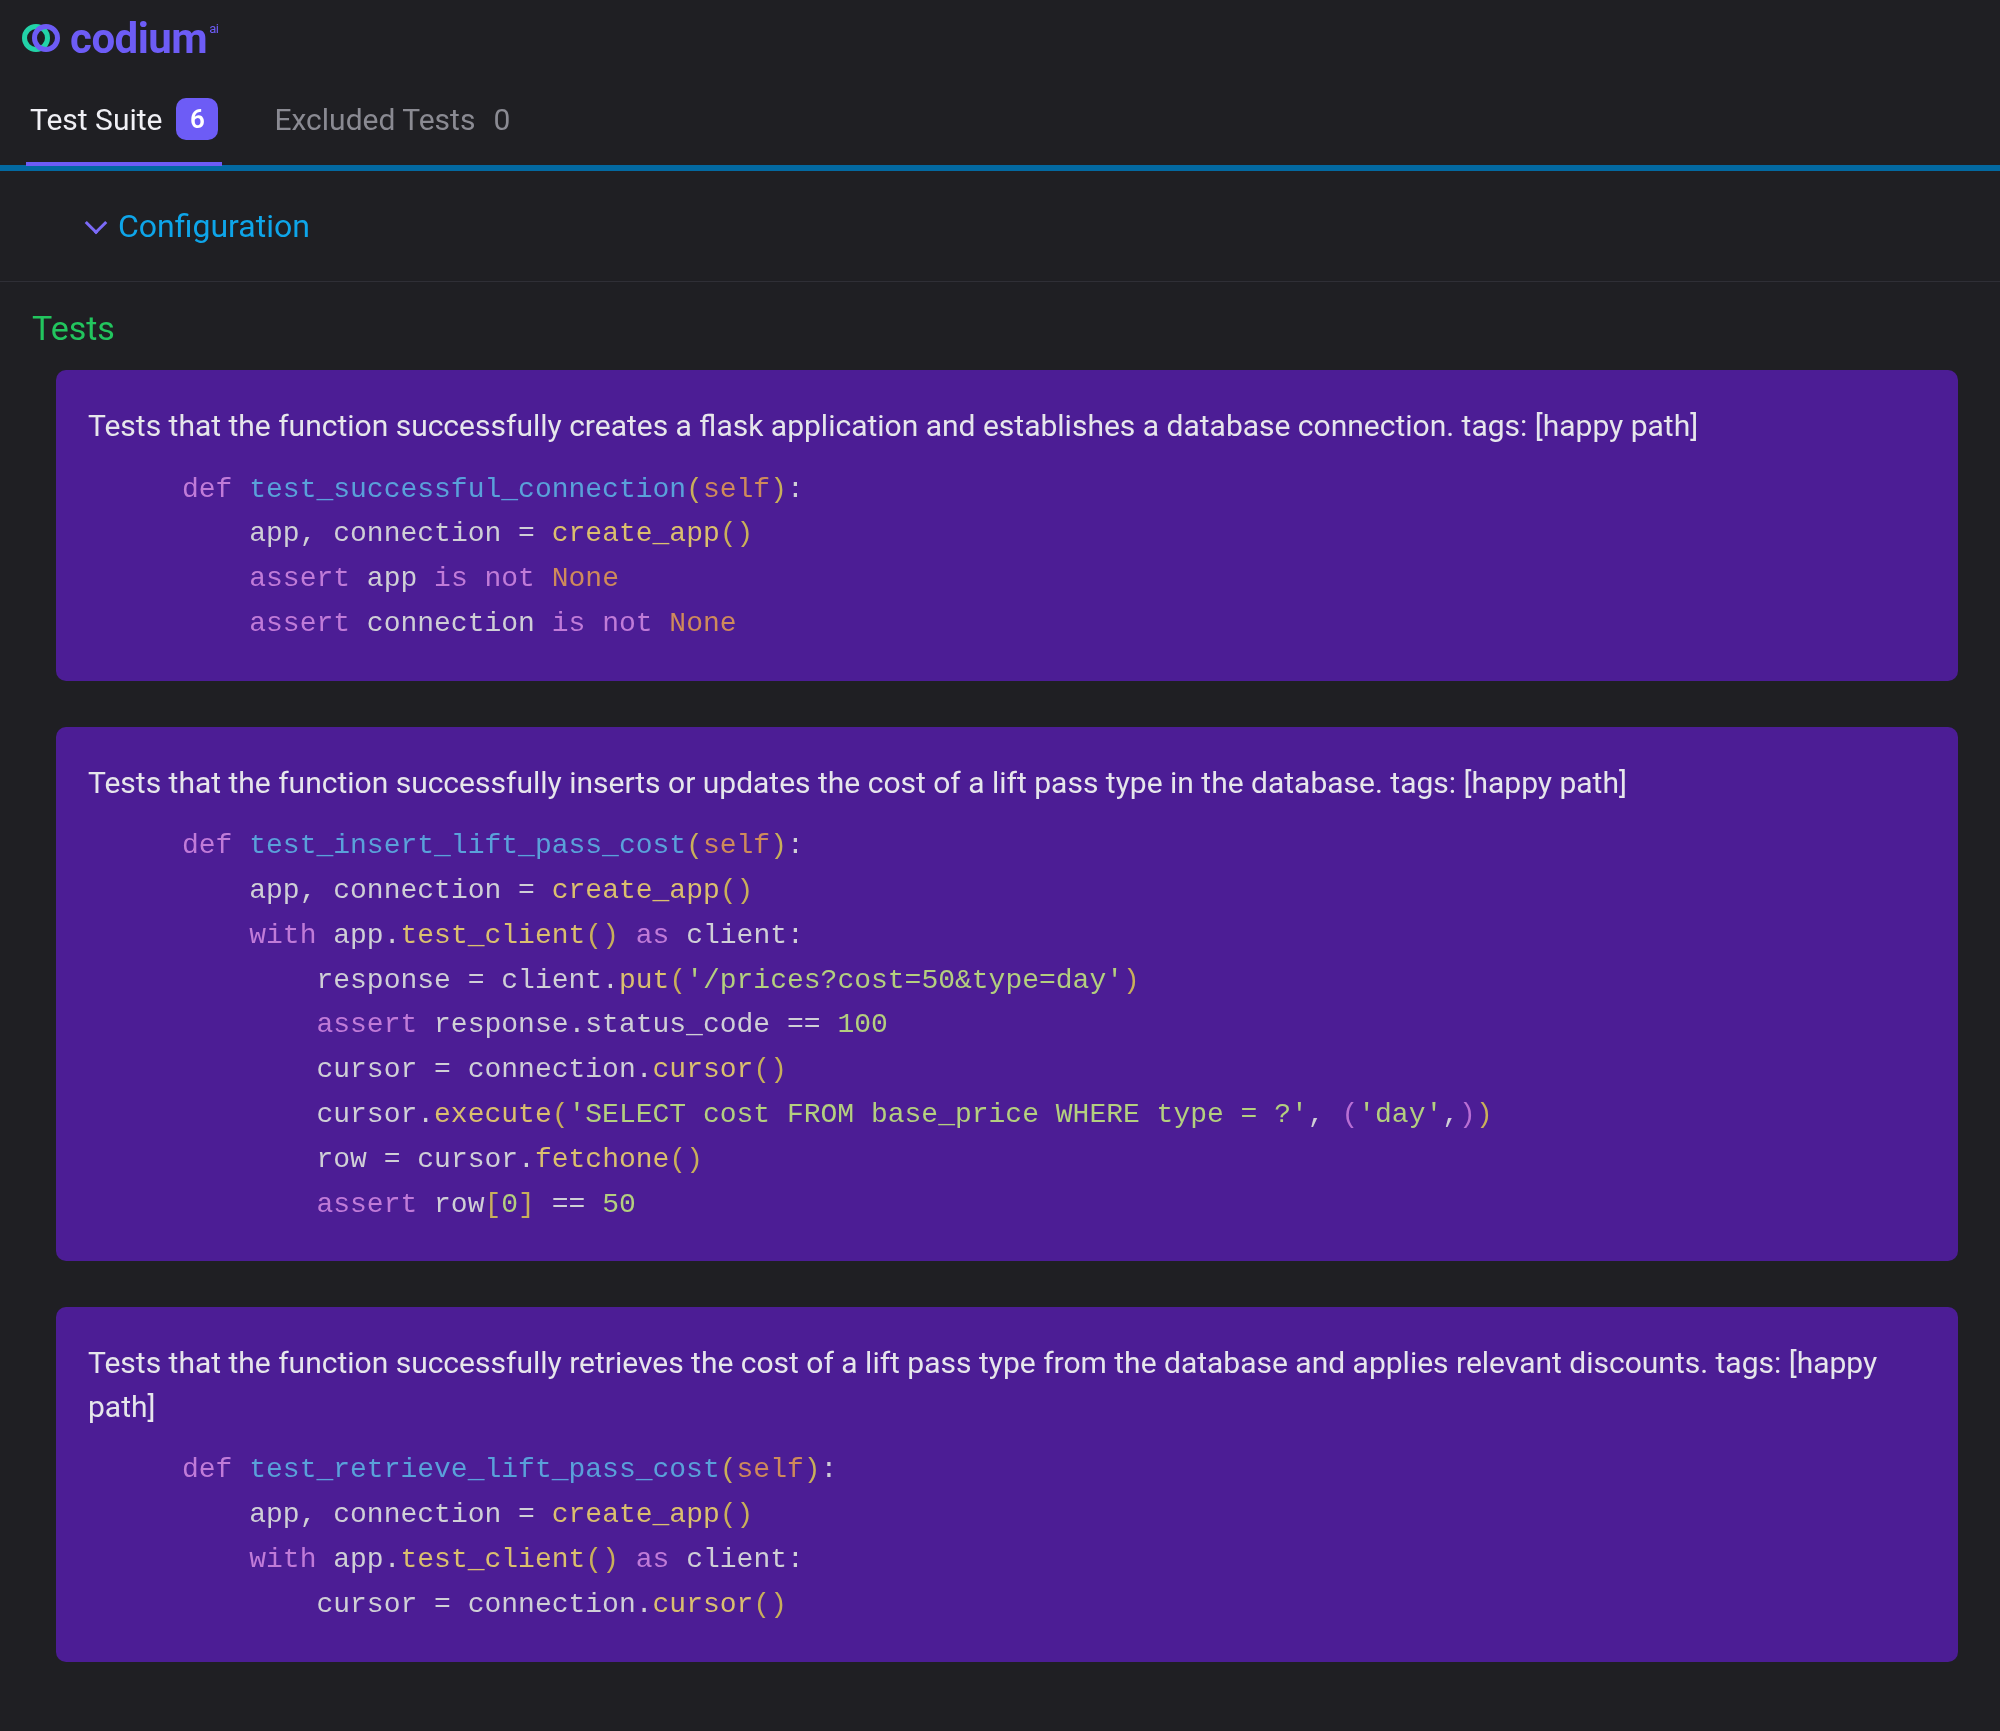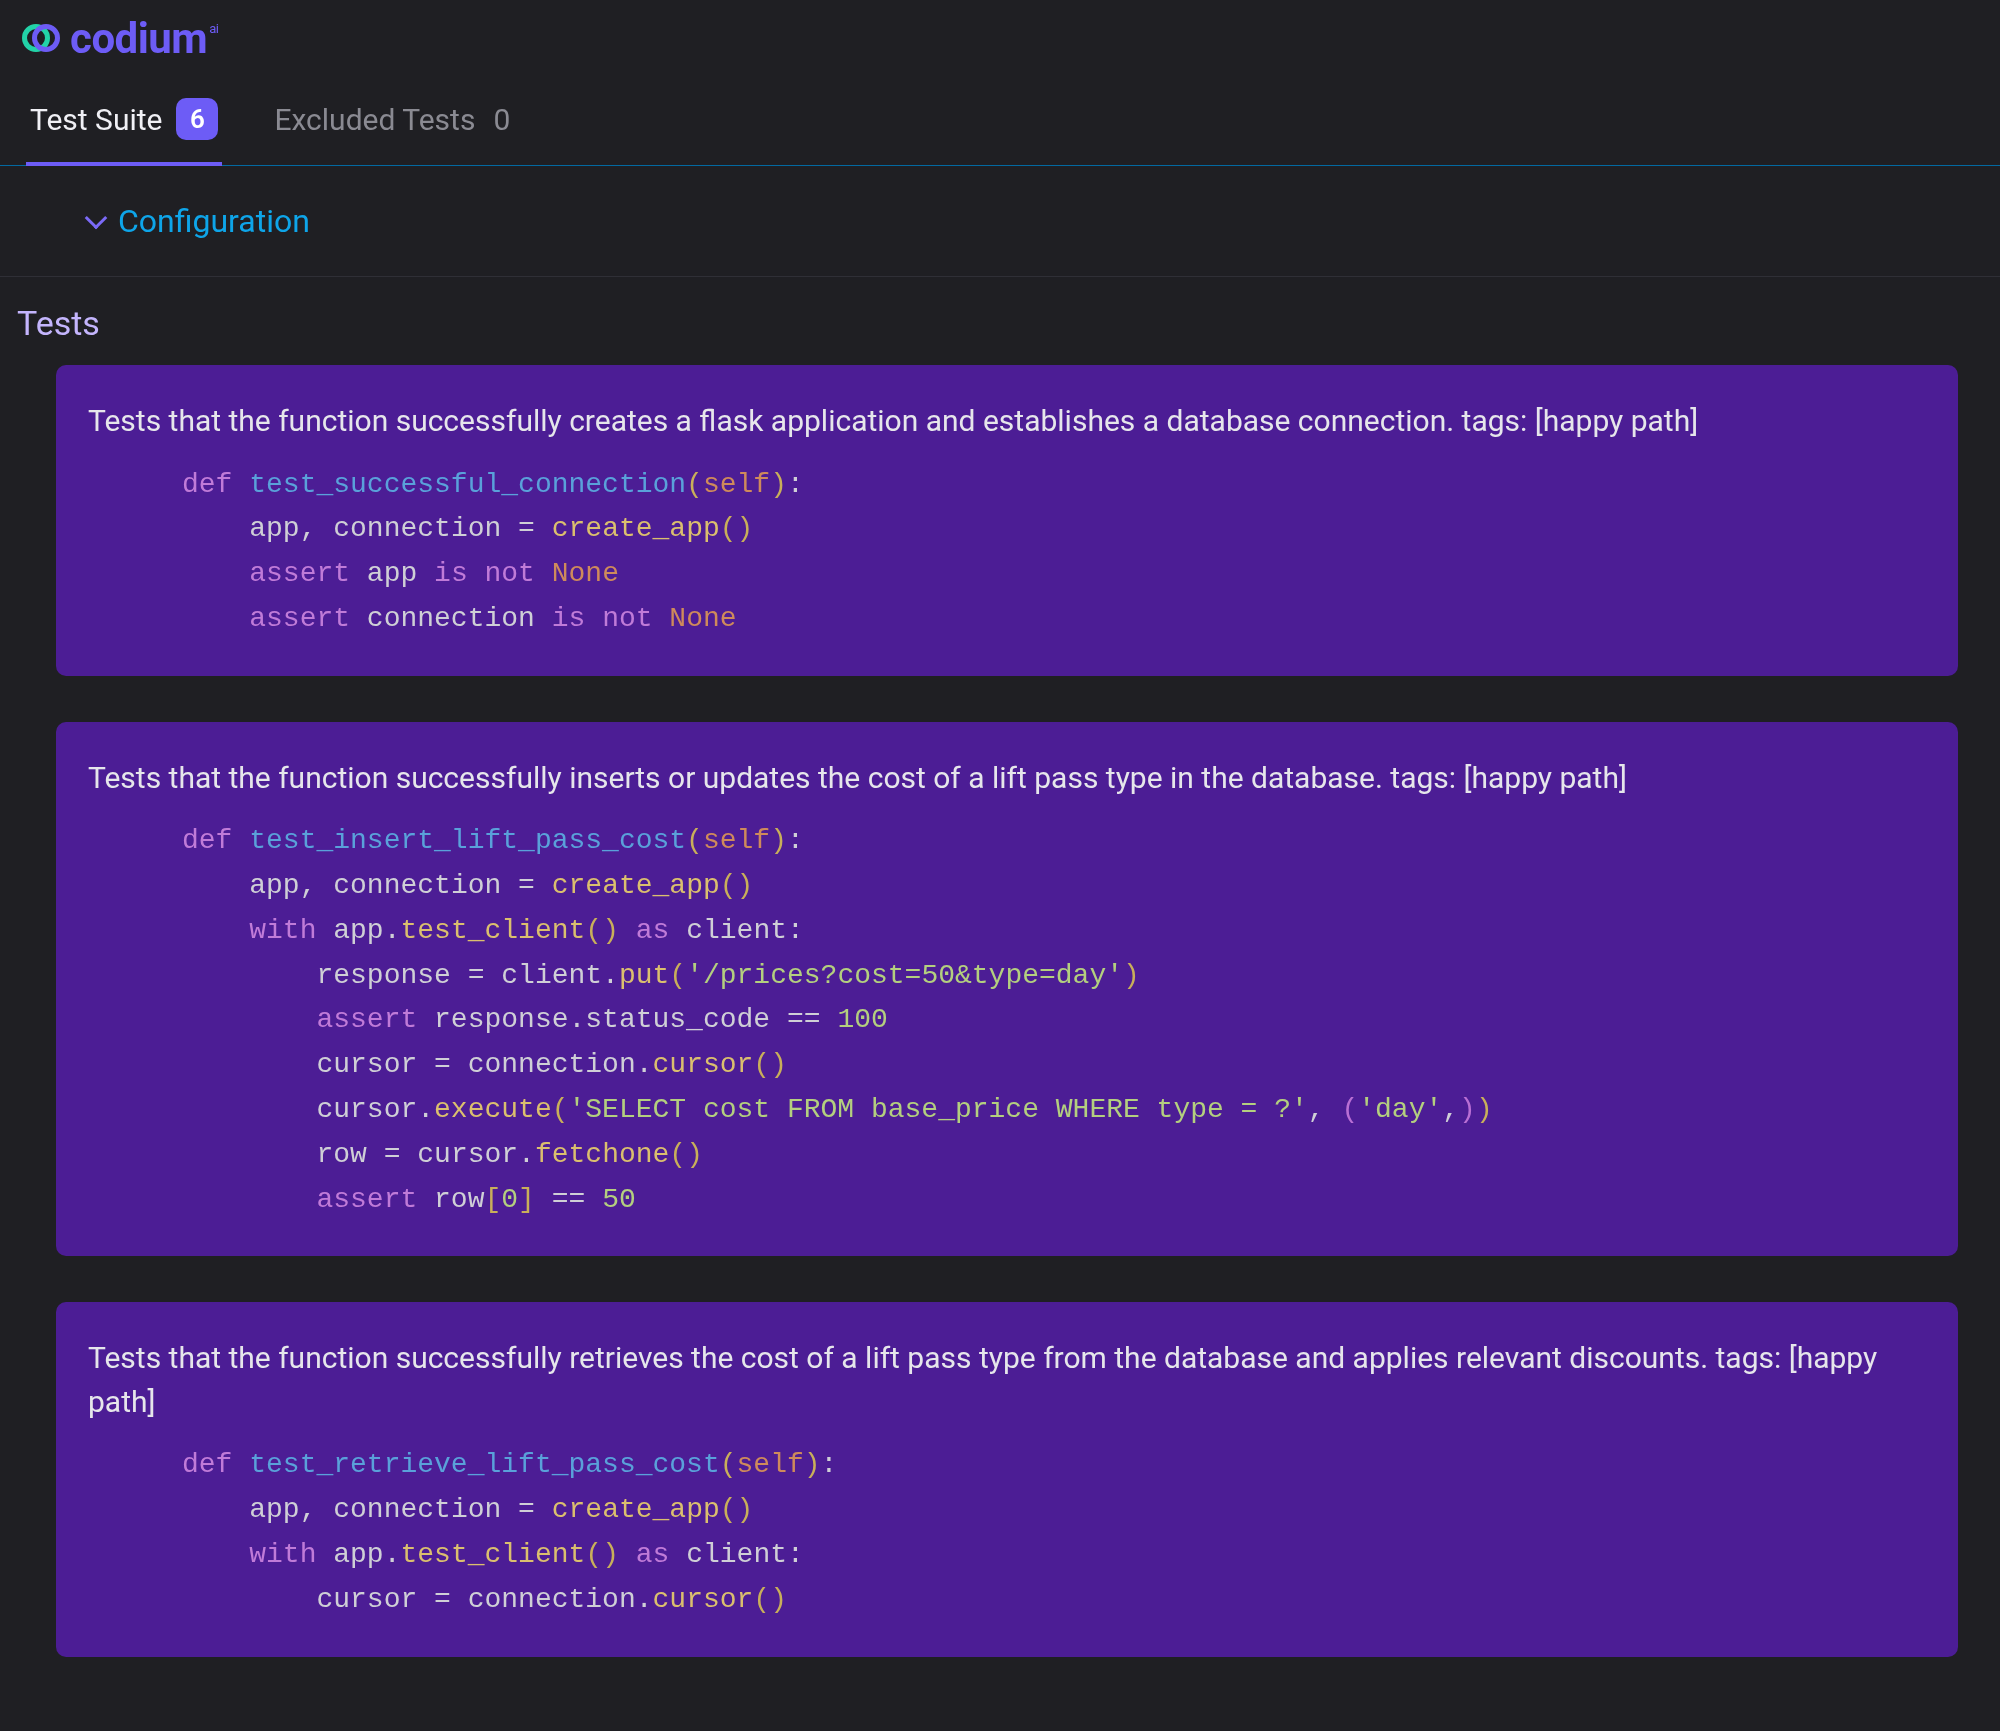--- a/index.html
+++ b/index.html
@@ -51,21 +51,21 @@
     top: -20px;
     left: 2px;
   }
 
   
   .tabs {
     display: flex;
     align-items: center;
     gap: 48px;
     padding: 18px 26px 0 26px;
-    border-bottom: 1px solid #0369a1;
+    border-bottom: 6px solid #0369a1;
   }
   .tab {
     display: flex;
     align-items: center;
     gap: 14px;
     font-size: 30px;
     padding: 12px 4px 22px 4px;
     cursor: pointer;
     color: #8a8a92;
     border-bottom: 4px solid transparent;
@@ -111,22 +111,22 @@
     width: 16px;
     height: 16px;
     border-left: 3px solid #7b6af7;
     border-bottom: 3px solid #7b6af7;
     transform: rotate(-45deg);
     margin-top: -6px;
   }
 
   
   .tests-heading {
-    padding: 26px 0 22px 17px;
-    color: #c4b5fd;
+    padding: 26px 0 22px 32px;
+    color: #22c55e;
     font-size: 34px;
   }
 
   
   .cards {
     padding: 0 42px 0 56px;
     display: flex;
     flex-direction: column;
     gap: 46px;
   }

